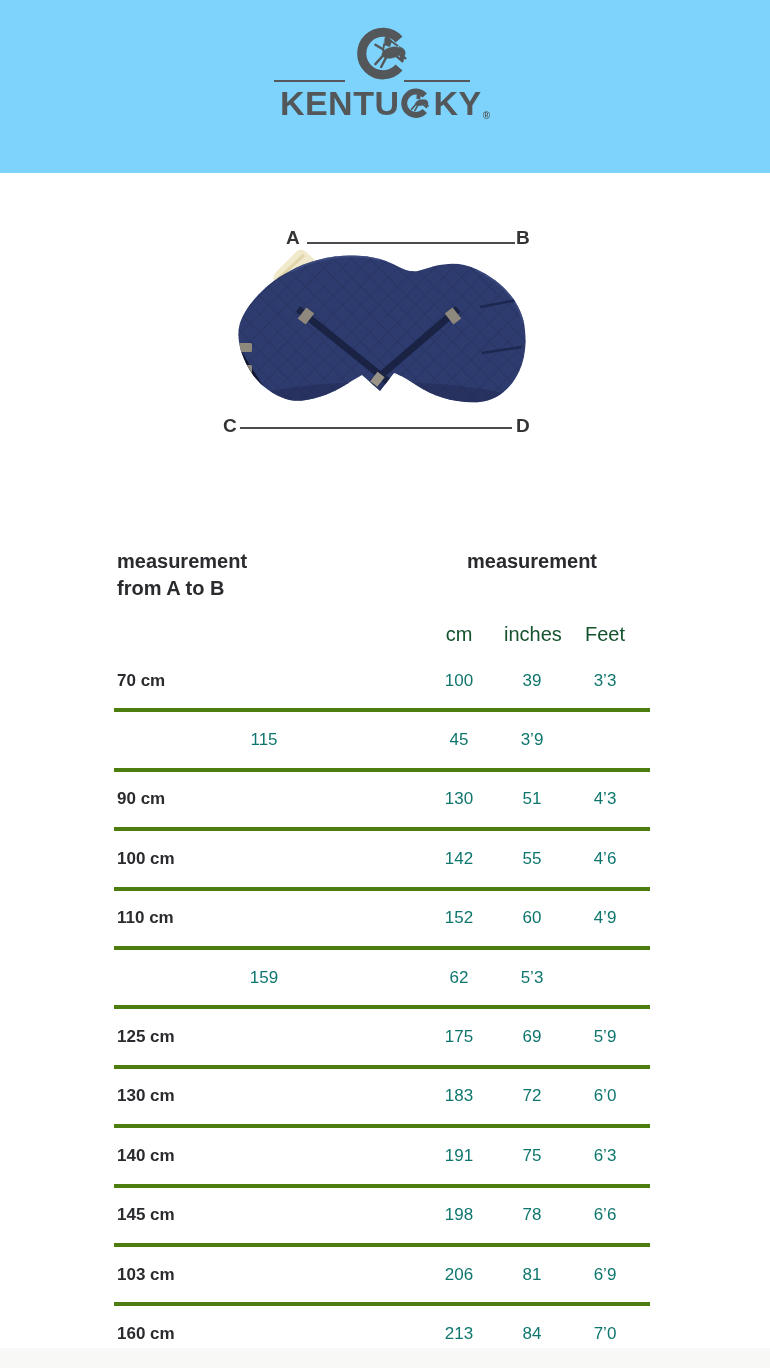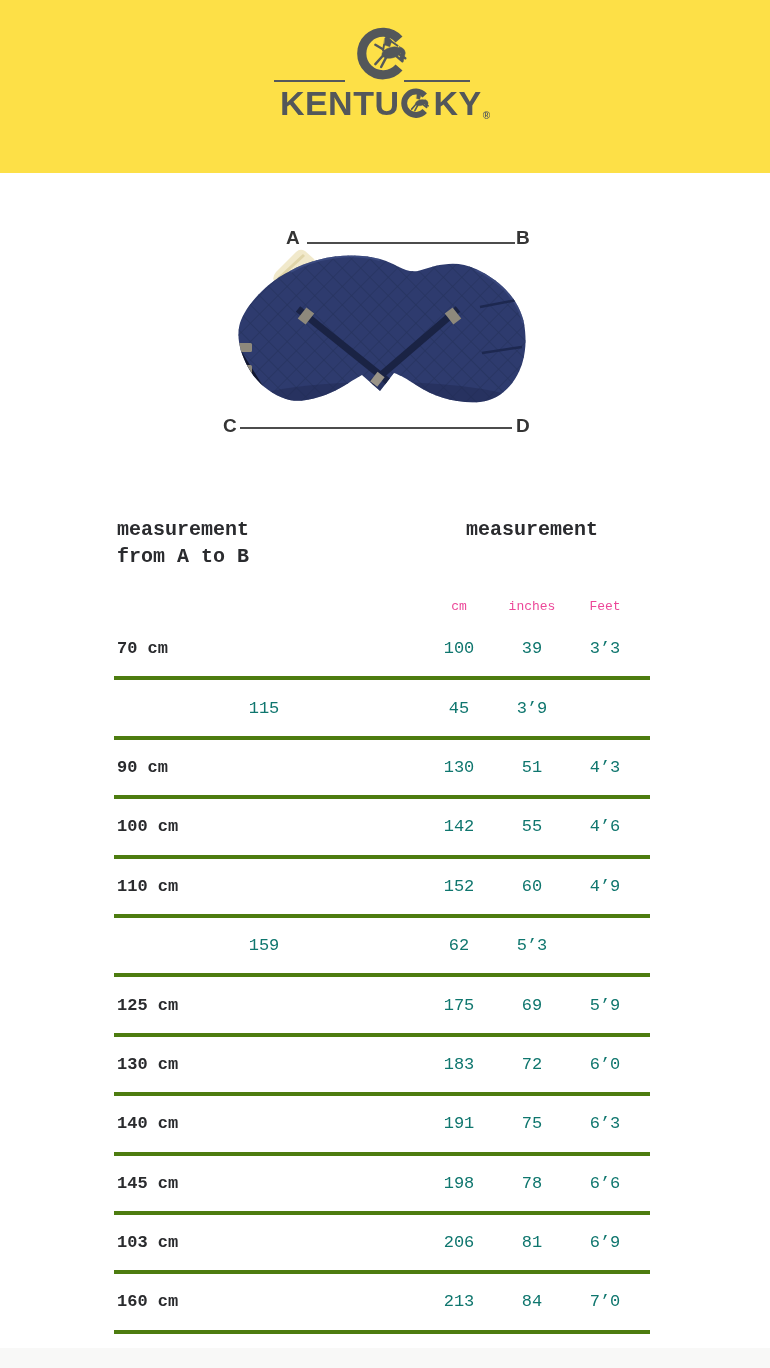--- a/index.html
+++ b/index.html
@@ -3,21 +3,21 @@
 <meta charset="utf-8">
 <style>
   html,body{margin:0;padding:0;}
   body{
     width:770px;height:1368px;position:relative;overflow:hidden;
     background:#ffffff;
     font-family:"Liberation Sans", sans-serif;
   }
 
   
-  .header-band{position:absolute;left:0;top:0;width:770px;height:173px;background:#fde047;}
+  .header-band{position:absolute;left:0;top:0;width:770px;height:173px;background:#7dd3fc;}
   .logo{position:absolute;left:0;top:0;width:100%;height:100%;}
   .emblem-large{position:absolute;left:50%;top:22px;transform:translateX(-50%);width:58px;height:64px;z-index:2;}
   .logo-rule{position:absolute;top:80px;height:2px;background:#55595c;z-index:1;}
   .rule-left{left:274px;width:71px;}
   .rule-right{left:404px;width:66px;}
   .wordmark{
     position:absolute;left:0;top:85px;width:100%;text-align:center;
     font-size:34px;line-height:36px;font-weight:700;letter-spacing:.5px;color:#53575a;
     white-space:nowrap;z-index:1;
   }
@@ -29,25 +29,25 @@
   .measure-line{position:absolute;height:2px;background:#4c4c4c;}
   .lbl-a{left:286px;top:228px;}
   .lbl-b{left:516px;top:228px;}
   .lbl-c{left:223px;top:416px;}
   .lbl-d{left:516px;top:416px;}
   .line-ab{left:307px;top:242px;width:208px;}
   .line-cd{left:240px;top:427px;width:272px;}
   .blanket{position:absolute;left:232px;top:249px;width:302px;height:163px;}
 
   
-  .size-table{position:absolute;left:114px;top:508px;width:536px;color:#2a2b2e;font-family:Liberation Mono, monospace;}
+  .size-table{position:absolute;left:114px;top:540px;width:536px;color:#2a2b2e;}
   .tbl-head{display:grid;grid-template-columns:300px 236px;padding-top:8px;}
   .tbl-head .h-left{font-size:20px;font-weight:600;line-height:27px;padding-left:3px;}
   .tbl-head .h-right{font-size:20px;font-weight:600;line-height:27px;text-align:center;}
-  .unit-row{display:grid;grid-template-columns:300px 90px 56px 90px;height:44px;align-items:end;padding-bottom:7px;font-size:13px;color:#ec4899;}
+  .unit-row{display:grid;grid-template-columns:300px 90px 56px 90px;height:44px;align-items:end;padding-bottom:7px;font-size:20px;color:#14532d;}
   .unit-row .u{text-align:center;}
   .trow{display:grid;grid-template-columns:300px 90px 56px 90px;height:55.4px;align-items:center;border-bottom:4px solid #4d7c0f;font-size:17px;}
   .trow .ab{font-weight:700;padding-left:3px;}
   .trow .num{text-align:center;font-weight:400;color:#0f766e;}
 
   .bottom-strip{position:absolute;left:0;top:1348px;width:770px;height:20px;background:#f8f8f7;}
 </style>
 </head>
 <body>
 

